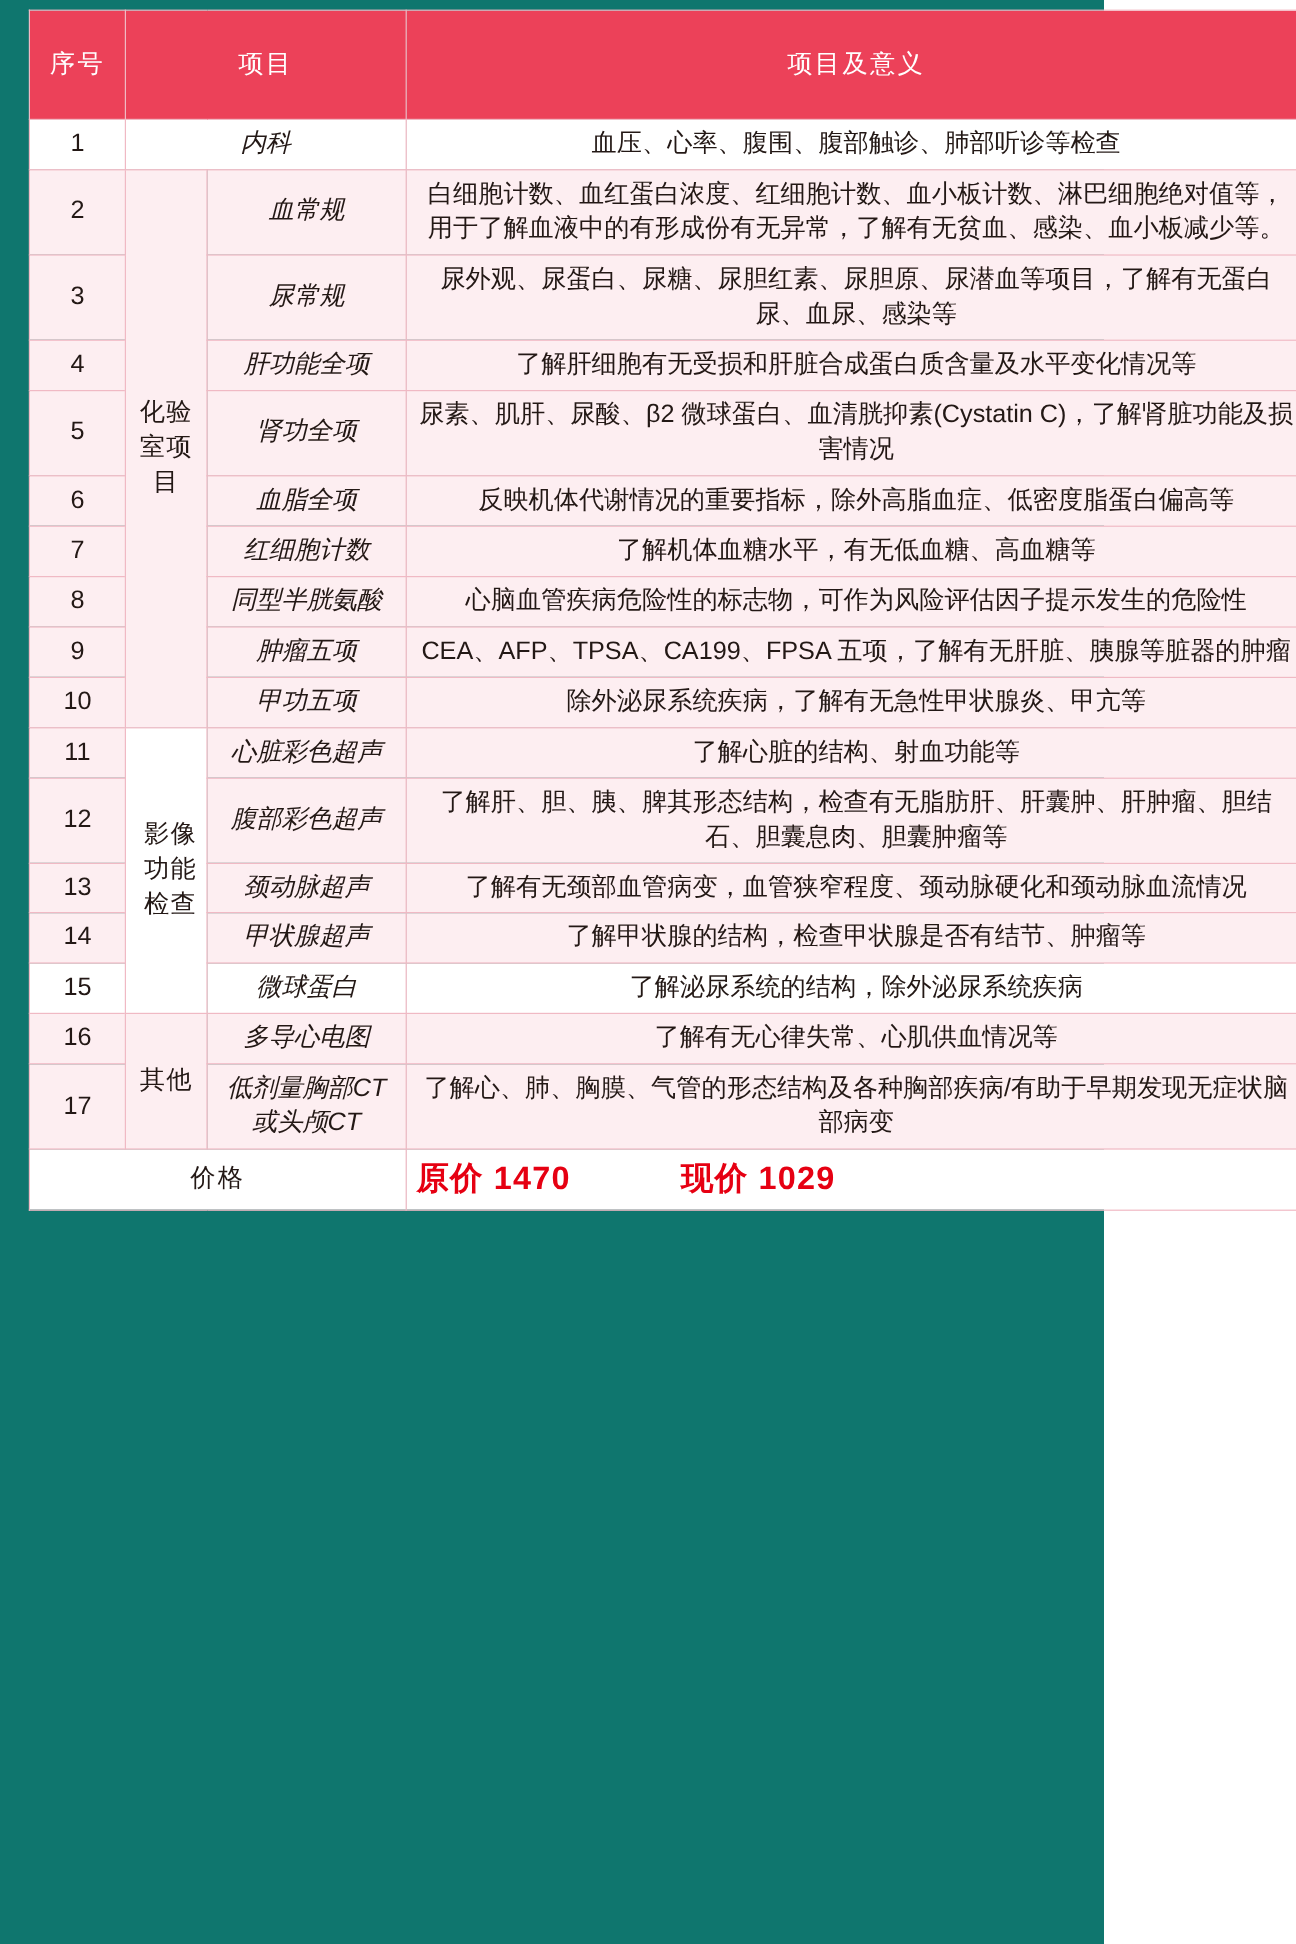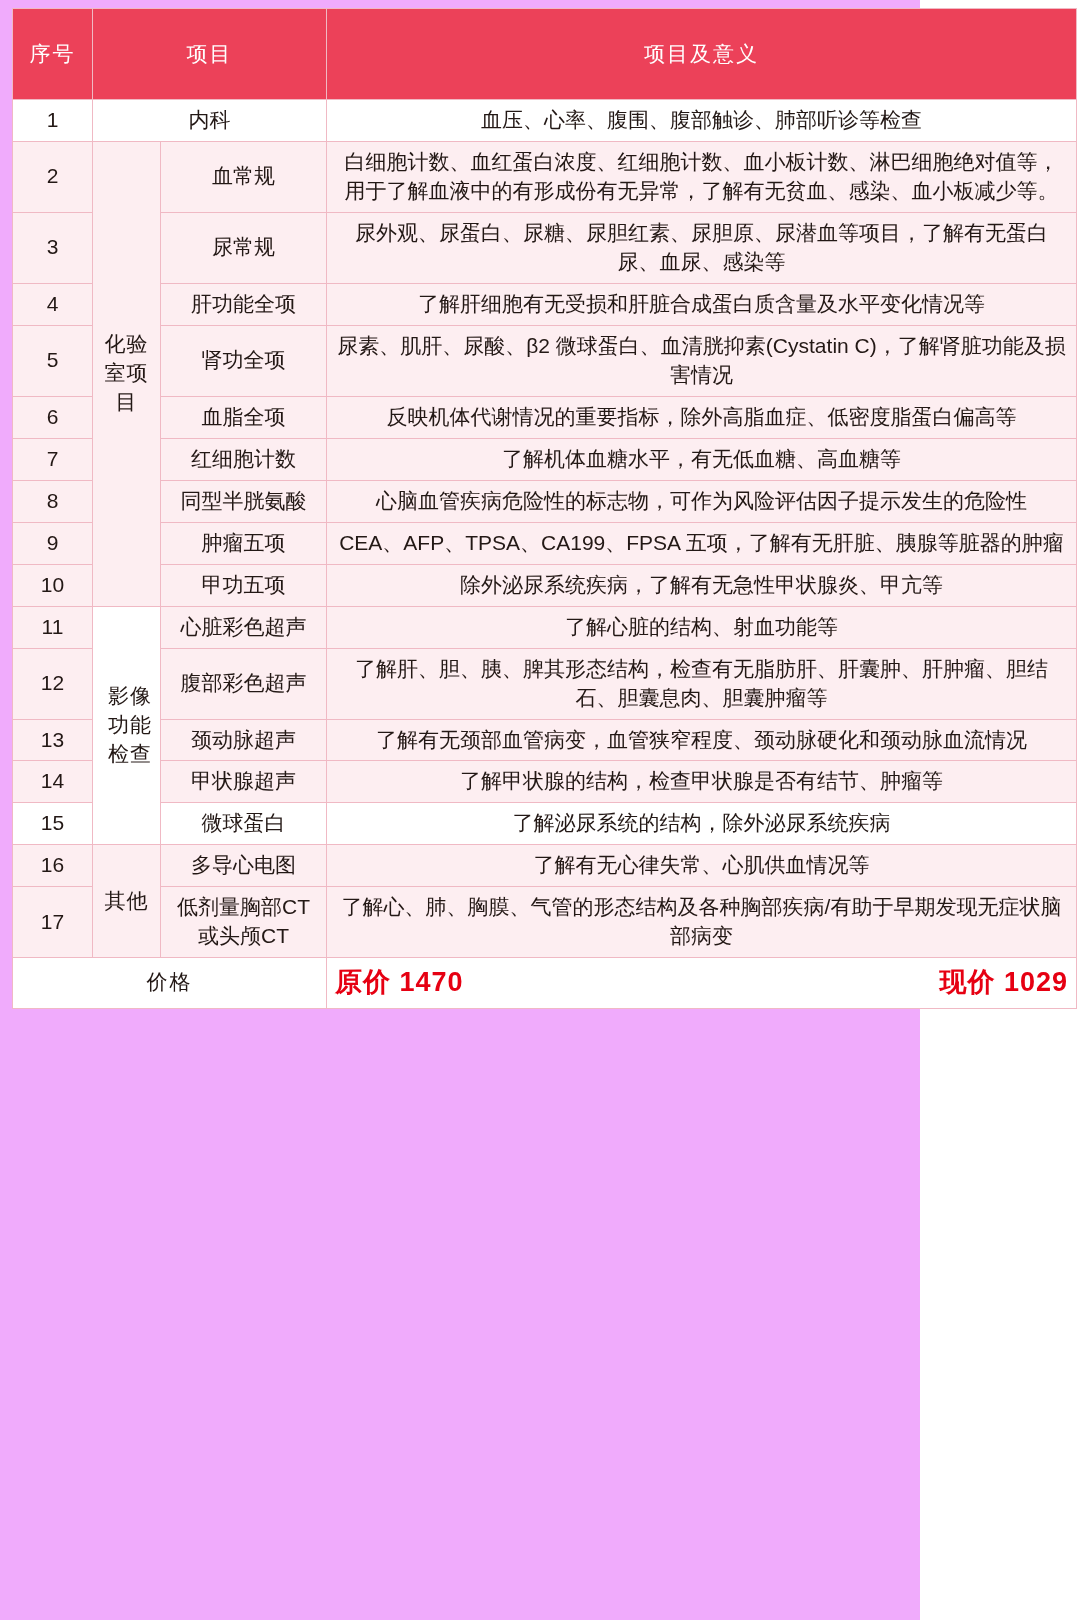--- a/index.html
+++ b/index.html
@@ -10,22 +10,22 @@
   body {
     width: 1080px;
     height: 1620px;
     font-family: "Liberation Sans", sans-serif;
     color: #231815;
   }
   .sheet {
     width: 920px;
     height: 1620px;
     box-sizing: border-box;
-    padding: 8px 8px 0 12px;
-    background: #f0abfc;
+    padding: 8px 8px 0 24px;
+    background: #0f766e;
   }
   table.exam {
     border-collapse: collapse;
     table-layout: fixed;
     width: 1064px;
   }
   table.exam td, table.exam th {
     border: 1px solid #f0b9c4;
     padding: 6px 8px;
     vertical-align: middle;
@@ -53,20 +53,21 @@
   }
   td.group {
     font-size: 22px;
     letter-spacing: 1px;
     padding: 6px 2px;
     line-height: 1.5;
   }
   td.item {
     font-size: 21px;
     line-height: 1.35;
+    font-style: italic;
   }
   td.desc {
     text-align: center;
     font-size: 21px;
     line-height: 1.45;
     padding: 10px 14px;
   }
   tr.tint td { background: #fdeef1; }
   tr.plain td { background: #ffffff; }
 
@@ -76,21 +77,21 @@
   .price-label {
     font-size: 22px;
     letter-spacing: 2px;
     margin-left: 40px;
   }
   .price-cell {
     background: #ffffff;
   }
   .price-wrap {
     display: flex;
-    justify-content: space-between;
+    justify-content: flex-start;
     align-items: center;
     gap: 92px;
   }
   .price-old, .price-new {
     color: #e60012;
     font-weight: bold;
     font-size: 27px;
     letter-spacing: 1px;
   }
 </style>

